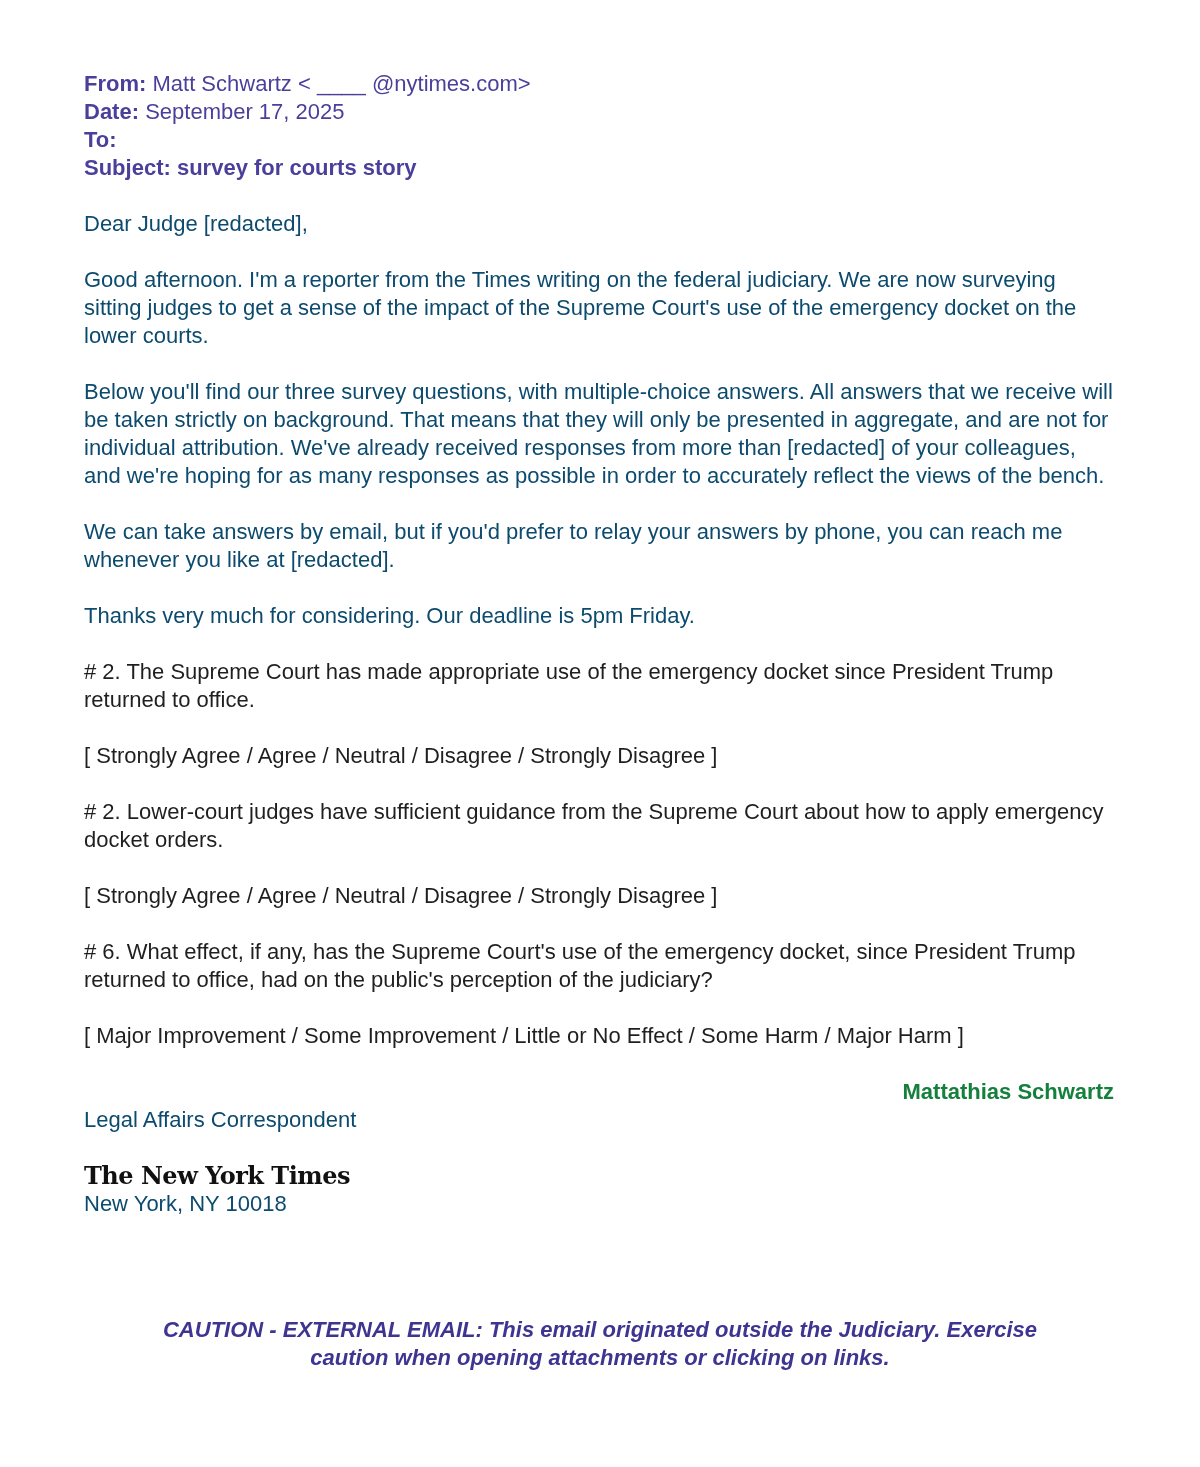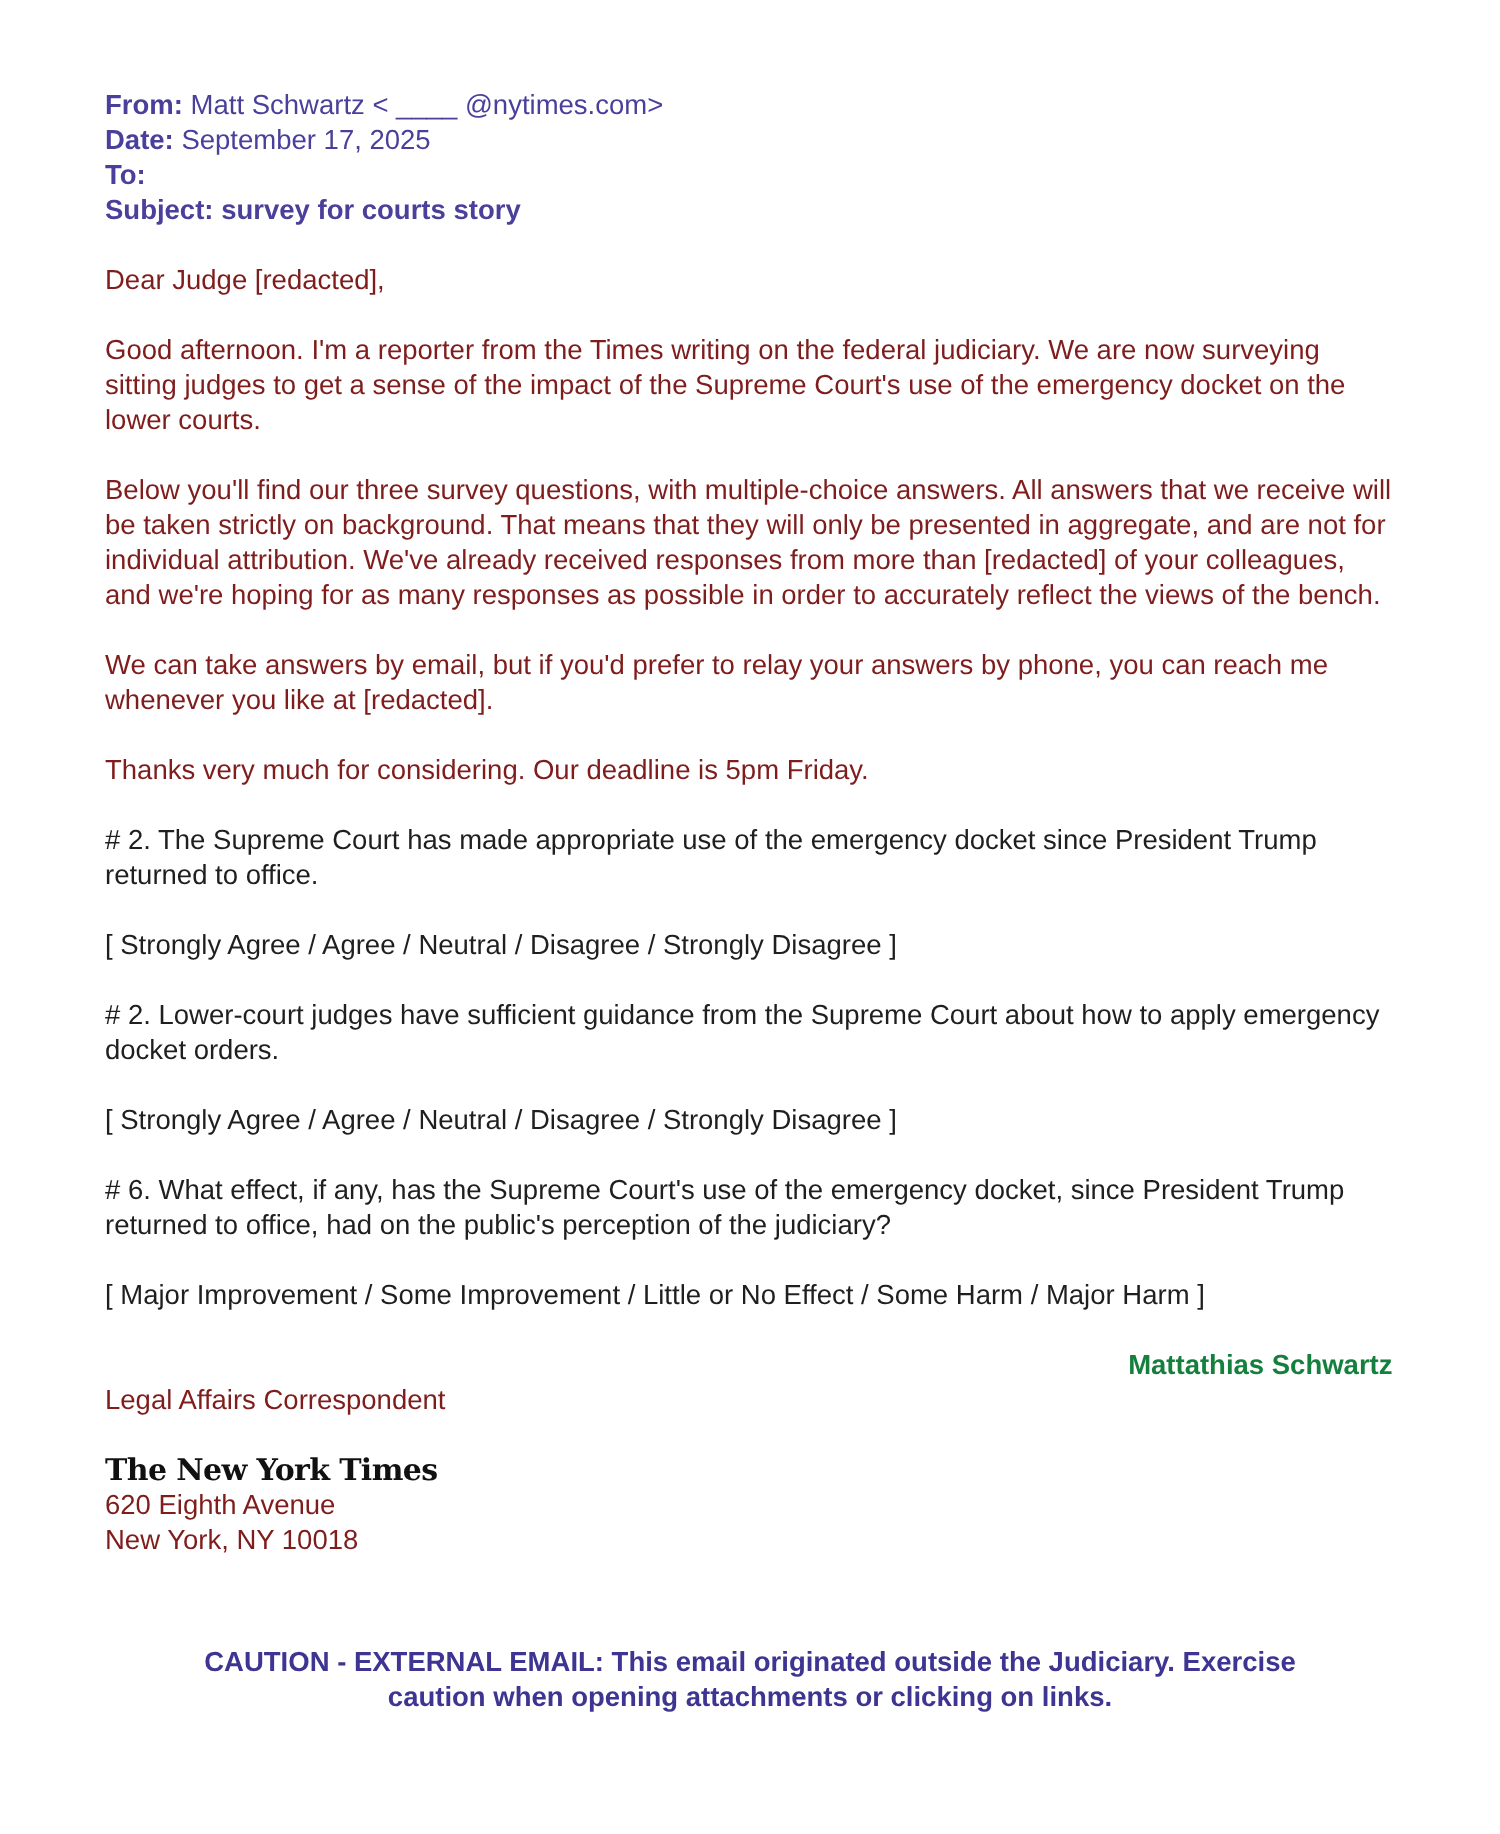--- a/index.html
+++ b/index.html
@@ -6,33 +6,33 @@
     body {
       width: 1200px; height: 1467px; position: relative; overflow: hidden;
       font-family: "Liberation Sans", sans-serif;
       font-size: 22px; line-height: 28px;
       color: #4a3f9a;
     }
     .page { position: absolute; left: 84px; top: 70px; width: 1030px; }
     .hdr-line { white-space: nowrap; }
     .hdr-label { font-weight: bold; }
     .subject-val { font-weight: bold; }
-    .blue { color: #7f1d1d; }
+    .blue { color: #0c4a6e; }
     .dark { color: #1f1f1f; }
     p { margin: 0; }
     .gap { height: 28px; }
     .sig-name { font-weight: bold; color: #15803d; text-align: right; }
     .nyt-logo {
       font-family: "DejaVu Serif", serif; font-weight: bold; font-style: normal;
       color: #111; font-size: 24px; letter-spacing: -0.5px; line-height: 28px;
     }
     .caution {
       position: absolute; left: 100px; top: 1316px; width: 1000px;
       text-align: center; font-weight: bold; color: #3d3591;
-      font-size: 22px; line-height: 28px;
+      font-size: 22px; line-height: 28px; font-style: italic;
     }
   </style>
 </head>
 <body>
 
 <div class="page">
   <div>
     <div class="hdr-line">
       <span class="hdr-label">From:</span>
       <span>Matt Schwartz &lt; ____ @nytimes.com&gt;</span>
@@ -74,21 +74,20 @@
   <p class="dark"># 6. What effect, if any, has the Supreme Court's use of the emergency docket, since President Trump returned to office, had on the public's perception of the judiciary?</p>
   <div class="gap"></div>
   <p class="dark">[ Major Improvement / Some Improvement / Little or No Effect / Some Harm / Major Harm ]</p>
   <div class="gap"></div>
 
   <div>
     <p class="sig-name">Mattathias Schwartz</p>
     <p class="blue">Legal Affairs Correspondent</p>
     <div class="gap"></div>
     <p class="nyt-logo">The New York Times</p>
-    <p class="blue">620 Eighth Avenue</p>
     <p class="blue">New York, NY 10018</p>
   </div>
 </div>
 
 <div class="caution">
   <div>CAUTION - EXTERNAL EMAIL: This email originated outside the Judiciary. Exercise</div>
   <div>caution when opening attachments or clicking on links.</div>
 </div>
 
 </body></html>

